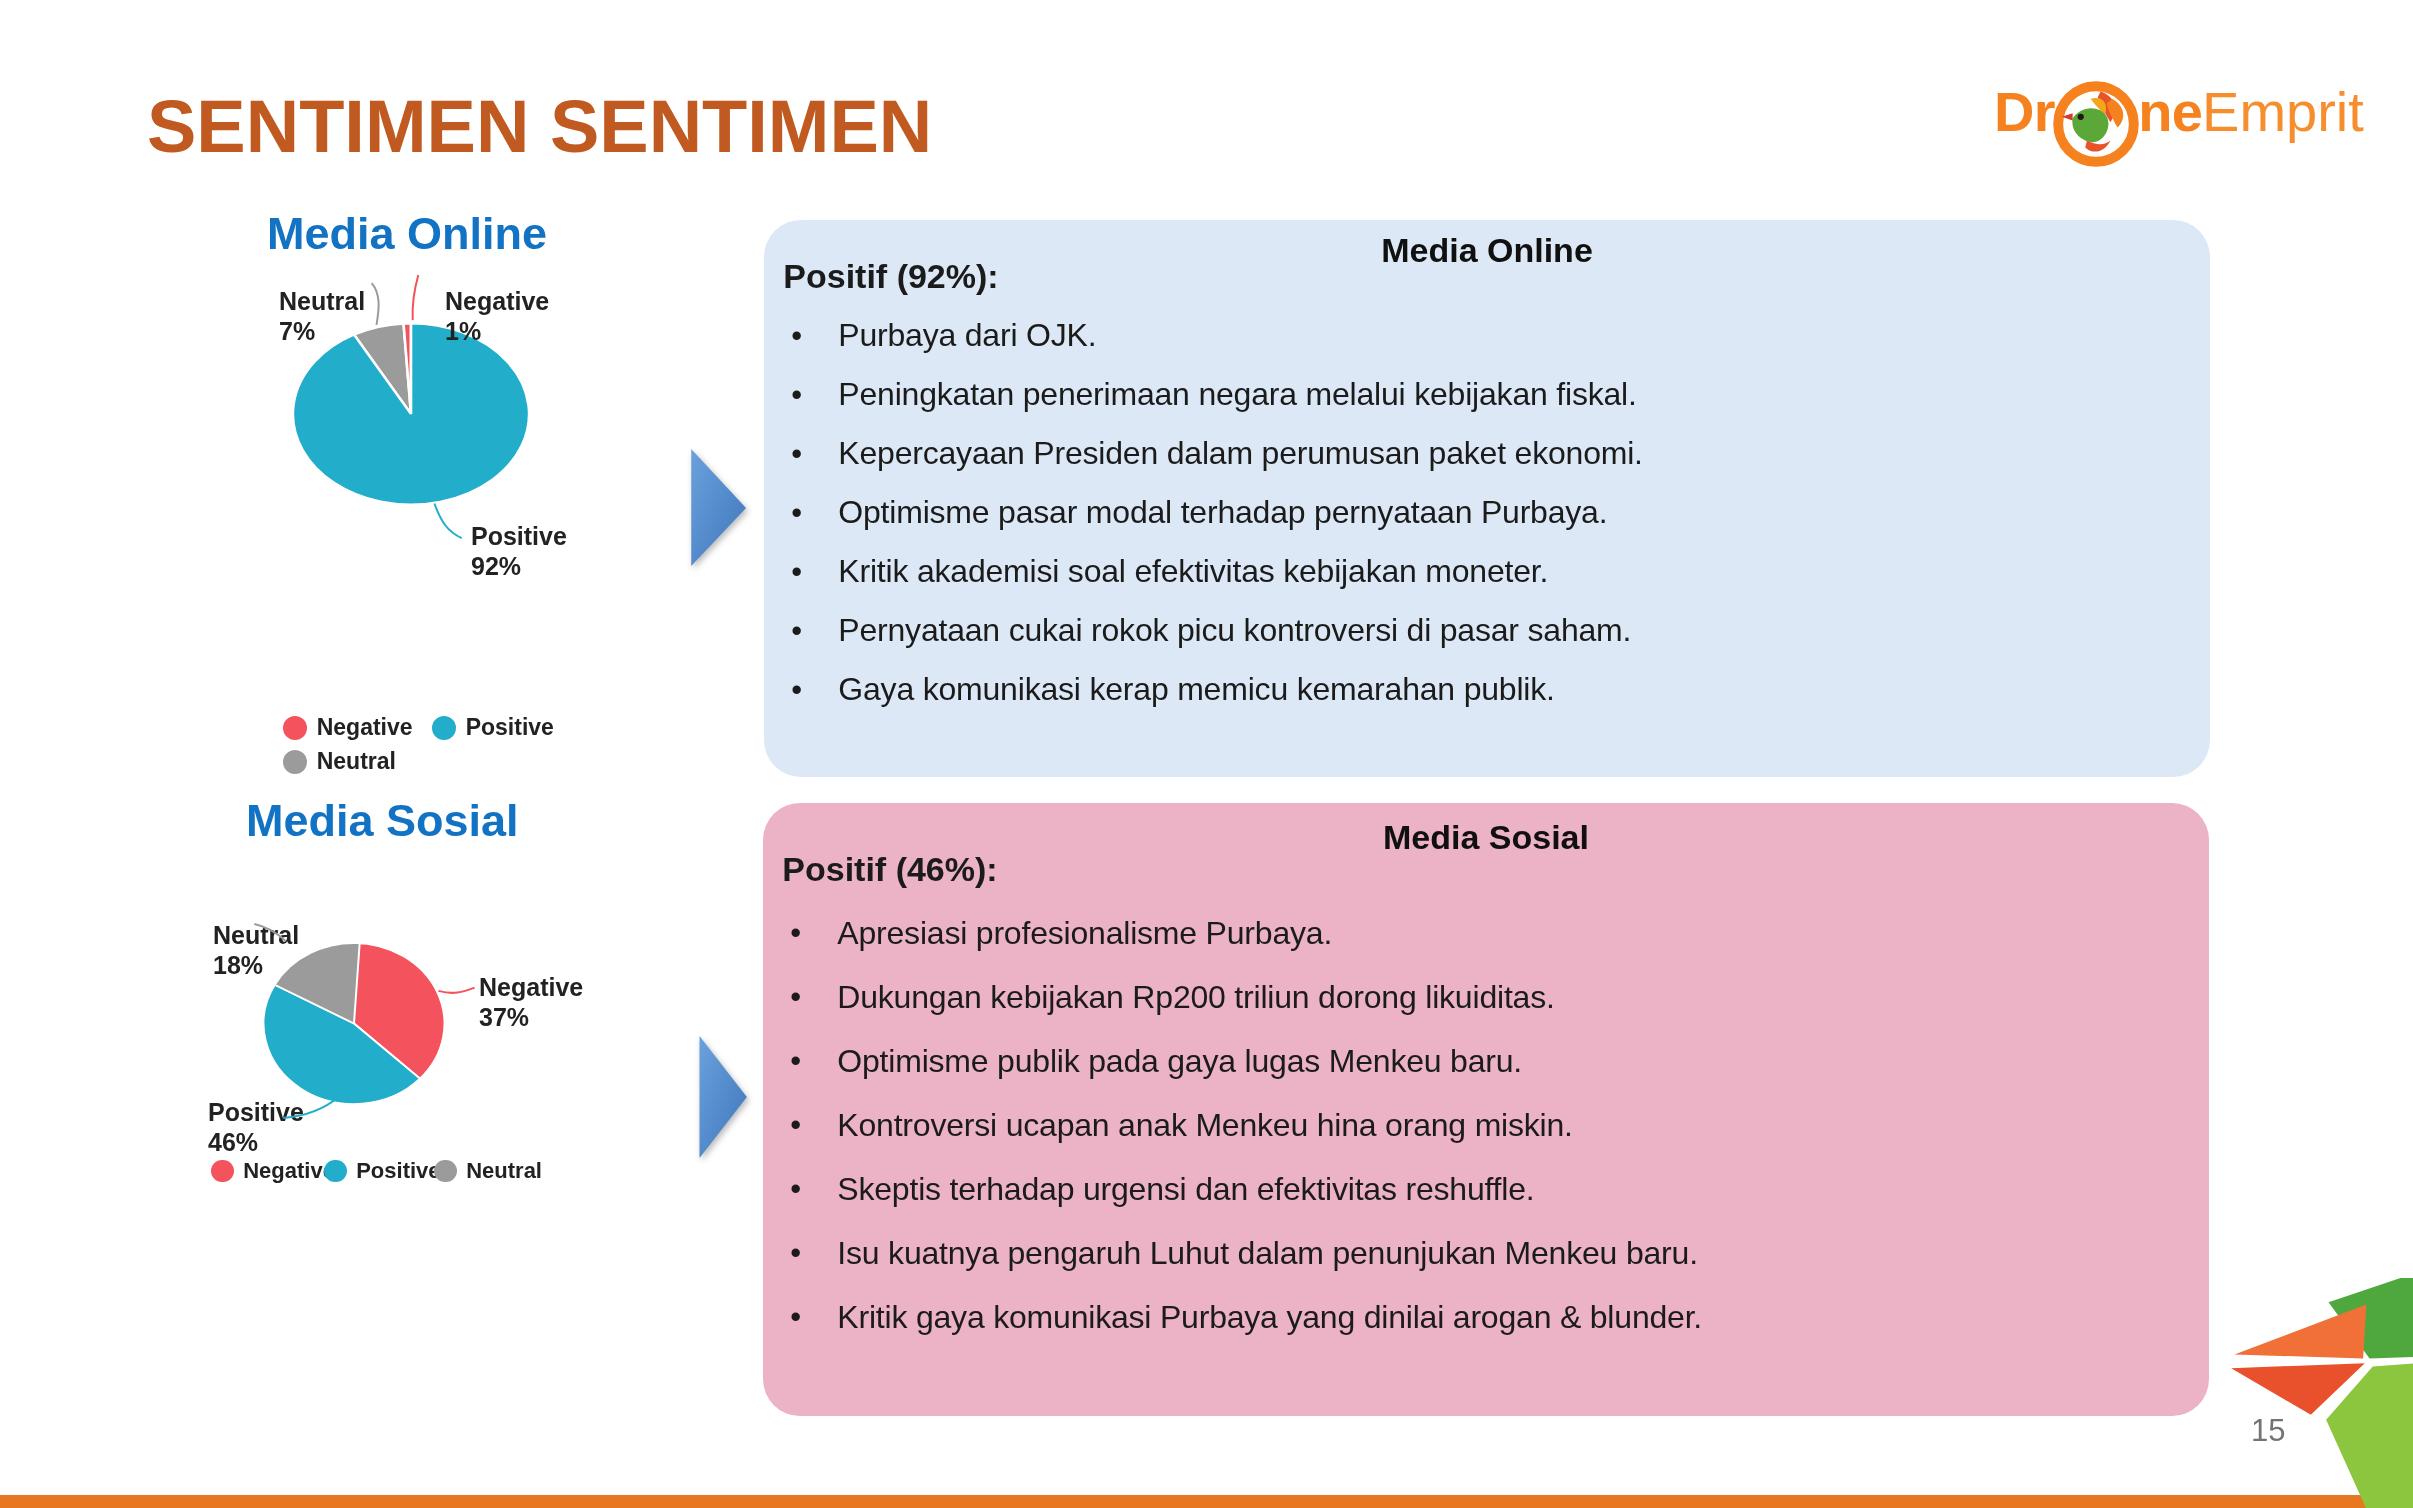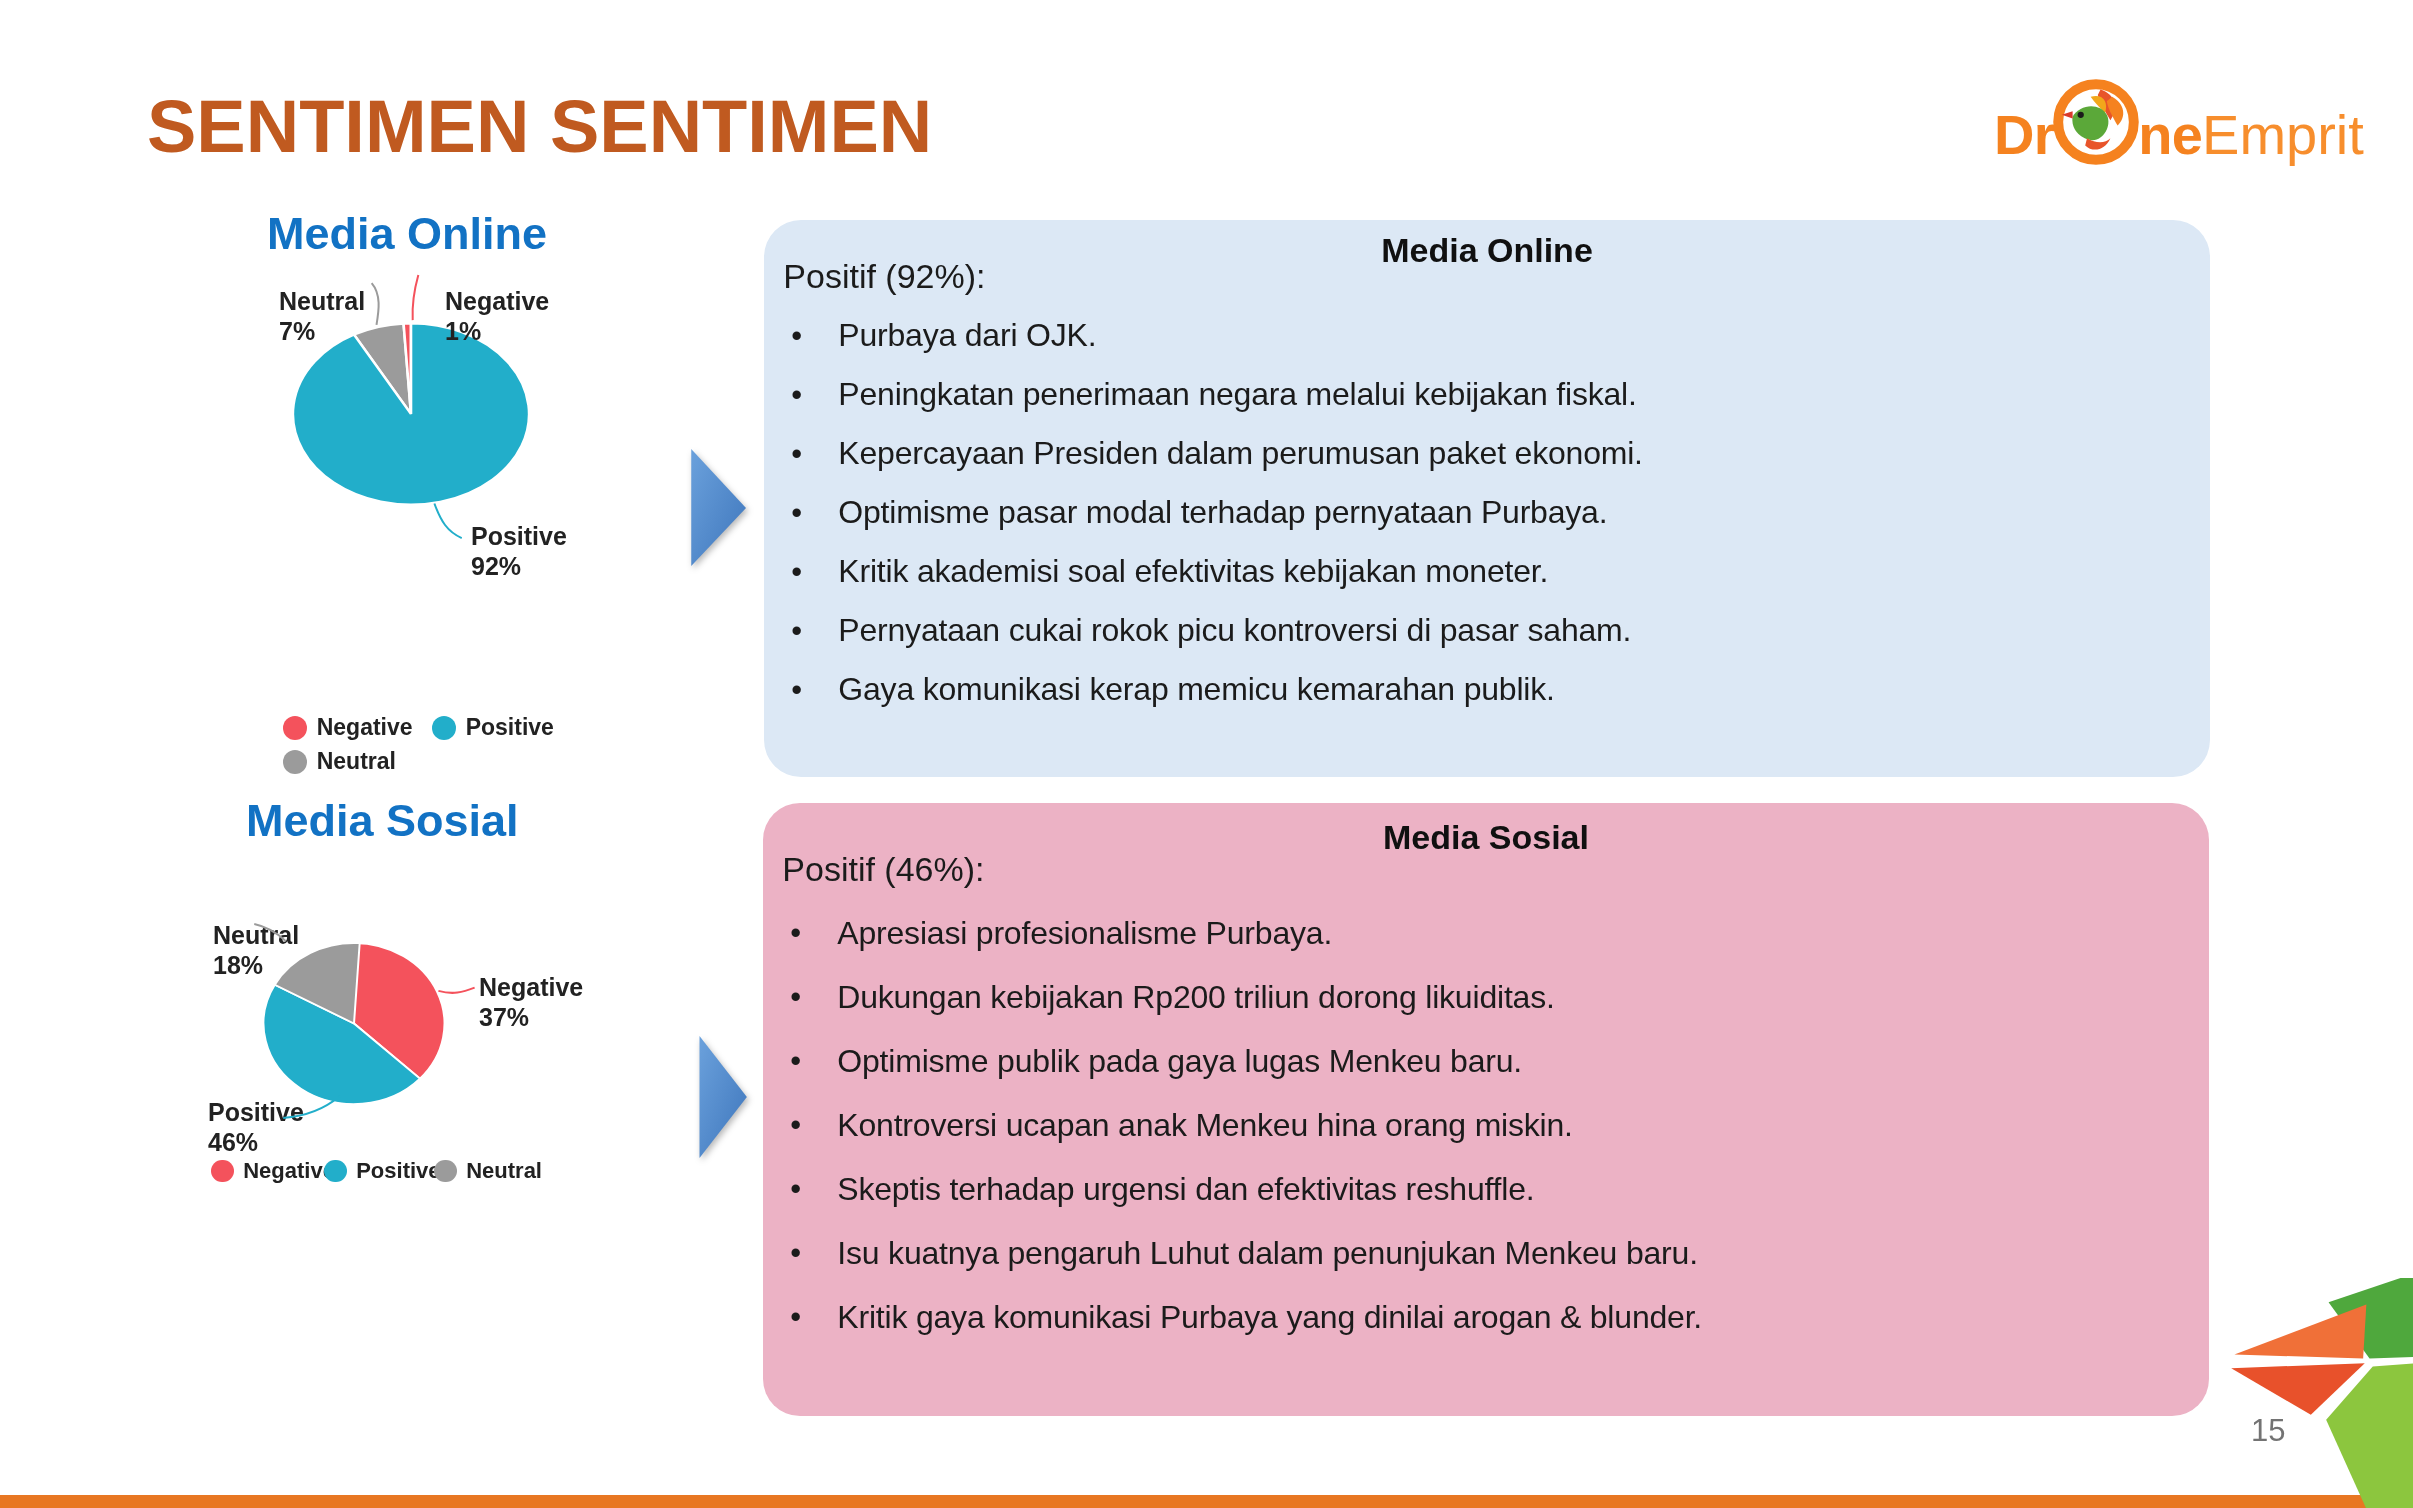--- a/index.html
+++ b/index.html
@@ -3,21 +3,21 @@
 <meta charset="utf-8">
 <style>
   html,body{margin:0;padding:0;background:#fff;}
   body{width:2413px;height:1508px;position:relative;overflow:hidden;
        font-family:"Liberation Sans","DejaVu Sans",sans-serif;color:#1b1b1b;}
   .abs{position:absolute;}
 
   
   .slide-title{left:147px;top:84px;font-size:74px;font-weight:700;color:#C05A20;
                letter-spacing:0px;white-space:nowrap;}
-  .logo{left:1994px;top:79px;height:88px;display:flex;align-items:flex-end;}
+  .logo{left:1994px;top:79px;height:88px;display:flex;align-items:flex-start;}
   .logo .bold{font-size:56px;font-weight:700;color:#F5821F;letter-spacing:-0.8px;}
   .logo .light{font-size:56px;font-weight:400;color:#F78E2D;letter-spacing:0px;}
   .logo svg{width:90px;height:90px;margin:0 -3.2px;}
 
   
   .media-heading{font-size:45px;font-weight:700;color:#1272C4;white-space:nowrap;}
   .h-online{left:267px;top:208px;}
   .h-sosial{left:246px;top:795px;}
 
   .pie-svg{overflow:visible;}
@@ -41,21 +41,21 @@
   .box-title{position:absolute;left:0;right:0;text-align:center;font-size:34px;
              font-weight:700;color:#101010;}
   .box-online .box-title{top:11.3px;}
   .box-sosial .box-title{top:14.5px;}
   .box-content{position:absolute;left:19.3px;right:29px;}
   .box-online .box-content{top:26.5px;}
   .box-sosial .box-content{top:34px;}
   .row{display:flex;}
   .box-online .row{line-height:59px;}
   .box-sosial .row{line-height:64px;}
-  .row.header{font-size:34px;font-weight:400;}
+  .row.header{font-size:34px;font-weight:700;}
   .row .bullet{width:47px;padding-left:8px;font-size:31px;}
   .row .itext{flex:1;font-size:32px;letter-spacing:-0.2px;}
 
   
   .page-num{left:2251px;top:1413px;font-size:31px;color:#737373;}
   .bottom-bar{left:0;top:1495px;width:2413px;height:13.7px;}
 </style>
 </head>
 <body>
 

